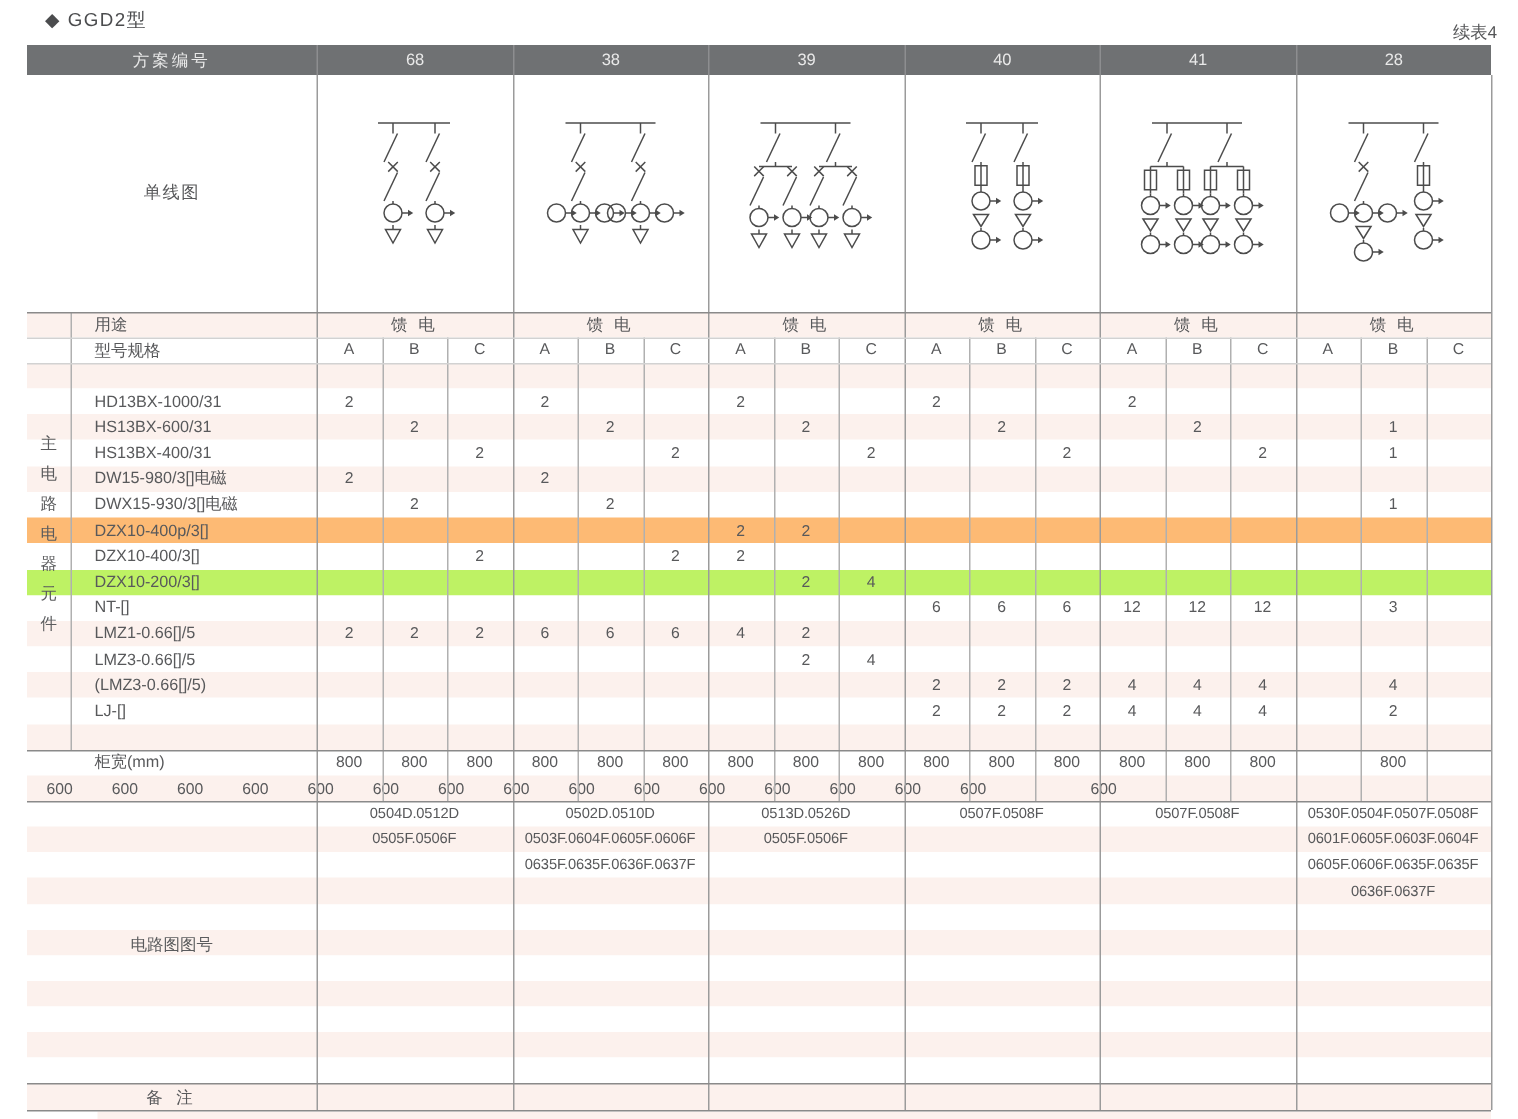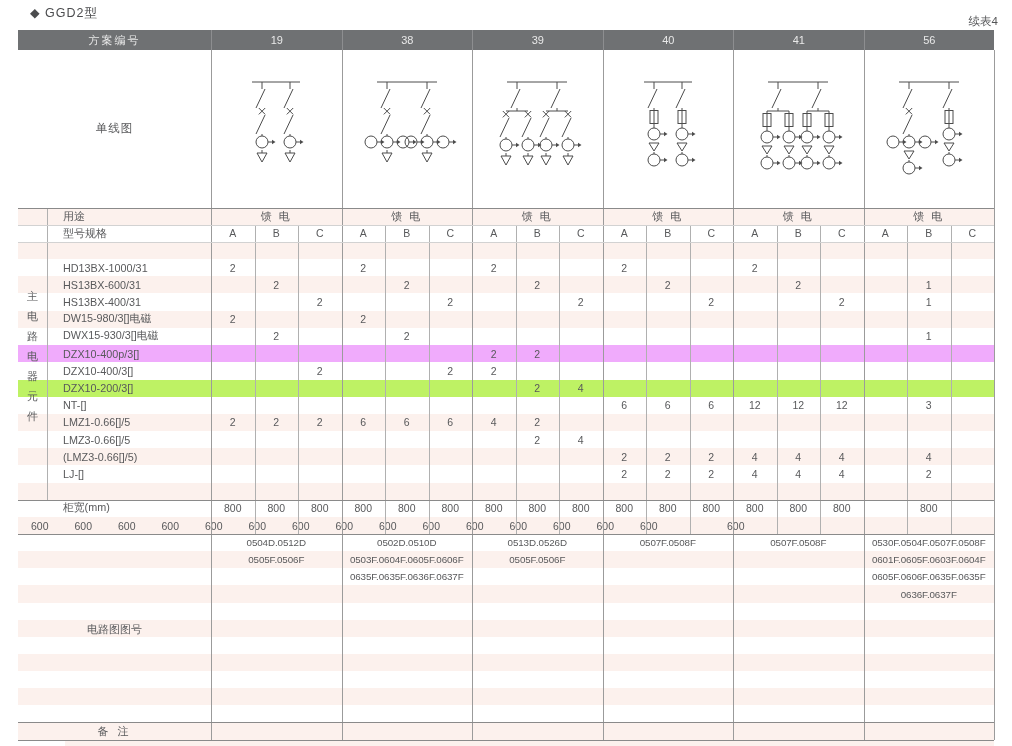--- a/index.html
+++ b/index.html
@@ -23,26 +23,26 @@
 </style>
 </head>
 <body>
 
 <div class="page">
   <div class="page-title">◆ GGD2型</div>
   <div class="cont-note">续表4</div>
   <div id="table">
       <div class="row" style="top: 0px; height: 20px; background: rgb(111, 113, 115);">
         <div class="cell" style="width: 193px; font-size: 11px; color: rgb(233, 233, 233); letter-spacing: 2px;">方案编号</div>
-        <div class="cell" style="width: 130.5px; font-size: 11px; color: rgb(233, 233, 233); border-left: 1px solid rgb(141, 142, 144);">19</div>
+        <div class="cell" style="width: 130.5px; font-size: 11px; color: rgb(233, 233, 233); border-left: 1px solid rgb(141, 142, 144);">68</div>
         <div class="cell" style="width: 130.5px; font-size: 11px; color: rgb(233, 233, 233); border-left: 1px solid rgb(141, 142, 144);">38</div>
         <div class="cell" style="width: 130.5px; font-size: 11px; color: rgb(233, 233, 233); border-left: 1px solid rgb(141, 142, 144);">39</div>
         <div class="cell" style="width: 130.5px; font-size: 11px; color: rgb(233, 233, 233); border-left: 1px solid rgb(141, 142, 144);">40</div>
         <div class="cell" style="width: 130.5px; font-size: 11px; color: rgb(233, 233, 233); border-left: 1px solid rgb(141, 142, 144);">41</div>
-        <div class="cell" style="width: 130.5px; font-size: 11px; color: rgb(233, 233, 233); border-left: 1px solid rgb(141, 142, 144);">56</div>
+        <div class="cell" style="width: 130.5px; font-size: 11px; color: rgb(233, 233, 233); border-left: 1px solid rgb(141, 142, 144);">28</div>
       </div>
       <div class="row" style="top: 20px; height: 157.5px; background: rgb(255, 255, 255);">
         <div class="cell" style="width: 193px; font-size: 11.5px; letter-spacing: 1px; justify-content: center;">单线图</div>
         <div class="cell" style="width: 130.5px;">
           <svg width="130" height="150" viewBox="0 0 130 150">
             <line x1="41" y1="28" x2="89" y2="28" stroke="#4c4c4c" stroke-width="1" fill="none"></line>
             <line x1="51" y1="28" x2="51" y2="35" stroke="#4c4c4c" stroke-width="1" fill="none"></line>
             <line x1="54" y1="35" x2="45" y2="54" stroke="#4c4c4c" stroke-width="1" fill="none"></line>
             <line x1="47.8" y1="54" x2="54.2" y2="60.4" stroke="#4c4c4c" stroke-width="1" fill="none"></line>
             <line x1="54.2" y1="54" x2="47.8" y2="60.4" stroke="#4c4c4c" stroke-width="1" fill="none"></line>
@@ -410,21 +410,21 @@
         <div class="cell" style="width: 43.5px; font-size: 10.5px;"></div>
         <div class="cell" style="width: 43.5px; font-size: 10.5px;"></div>
         <div class="cell" style="width: 43.5px; font-size: 10.5px;"></div>
         <div class="cell" style="width: 43.5px; font-size: 10.5px;"></div>
         <div class="cell" style="width: 43.5px; font-size: 10.5px;"></div>
         <div class="cell" style="width: 43.5px; font-size: 10.5px;"></div>
         <div class="cell" style="width: 43.5px; font-size: 10.5px;"></div>
         <div class="cell" style="width: 43.5px; font-size: 10.5px;">1</div>
         <div class="cell" style="width: 43.5px; font-size: 10.5px;"></div>
       </div>
-      <div class="row" style="top: 315.1px; height: 17.2px; background: #f0abfc;">
+      <div class="row" style="top: 315.1px; height: 17.2px; background: #fdba74;">
         <div class="cell" style="width: 193px; font-size: 10.8px; justify-content: flex-start; padding-left: 45px;">DZX10-400p/3[]</div>
         <div class="cell" style="width: 43.5px; font-size: 10.5px;"></div>
         <div class="cell" style="width: 43.5px; font-size: 10.5px;"></div>
         <div class="cell" style="width: 43.5px; font-size: 10.5px;"></div>
         <div class="cell" style="width: 43.5px; font-size: 10.5px;"></div>
         <div class="cell" style="width: 43.5px; font-size: 10.5px;"></div>
         <div class="cell" style="width: 43.5px; font-size: 10.5px;"></div>
         <div class="cell" style="width: 43.5px; font-size: 10.5px;">2</div>
         <div class="cell" style="width: 43.5px; font-size: 10.5px;">2</div>
         <div class="cell" style="width: 43.5px; font-size: 10.5px;"></div>

